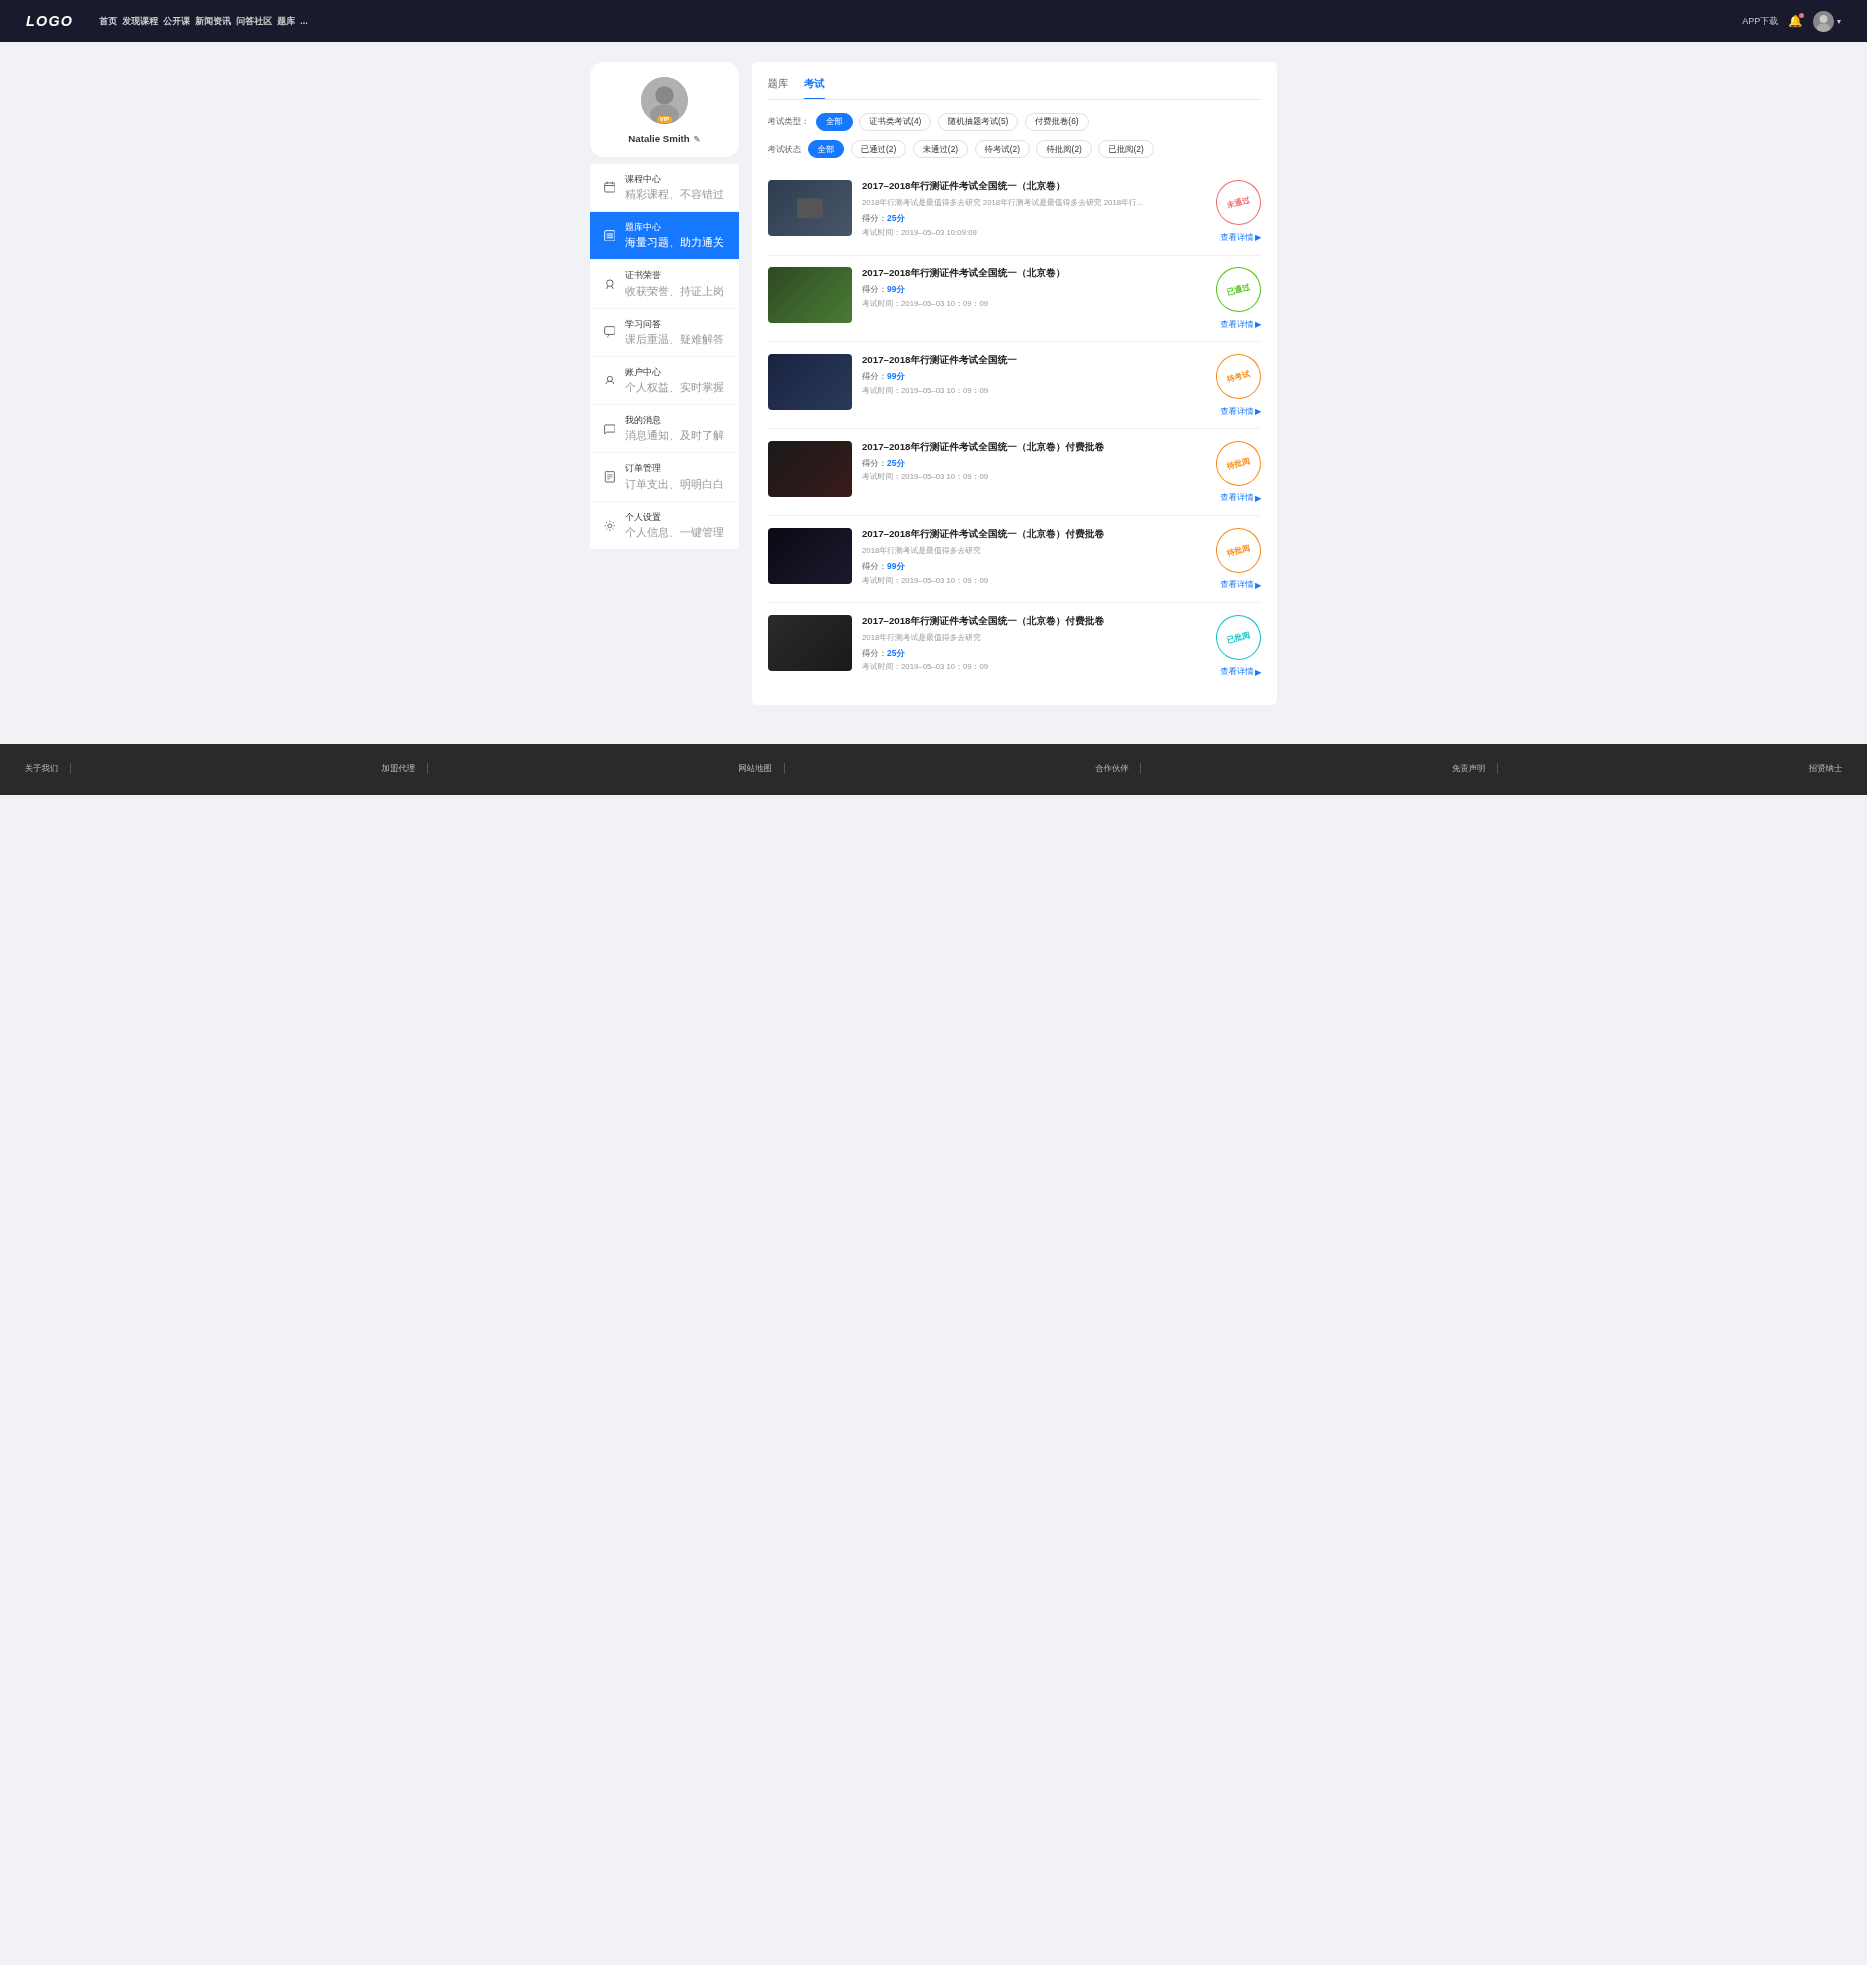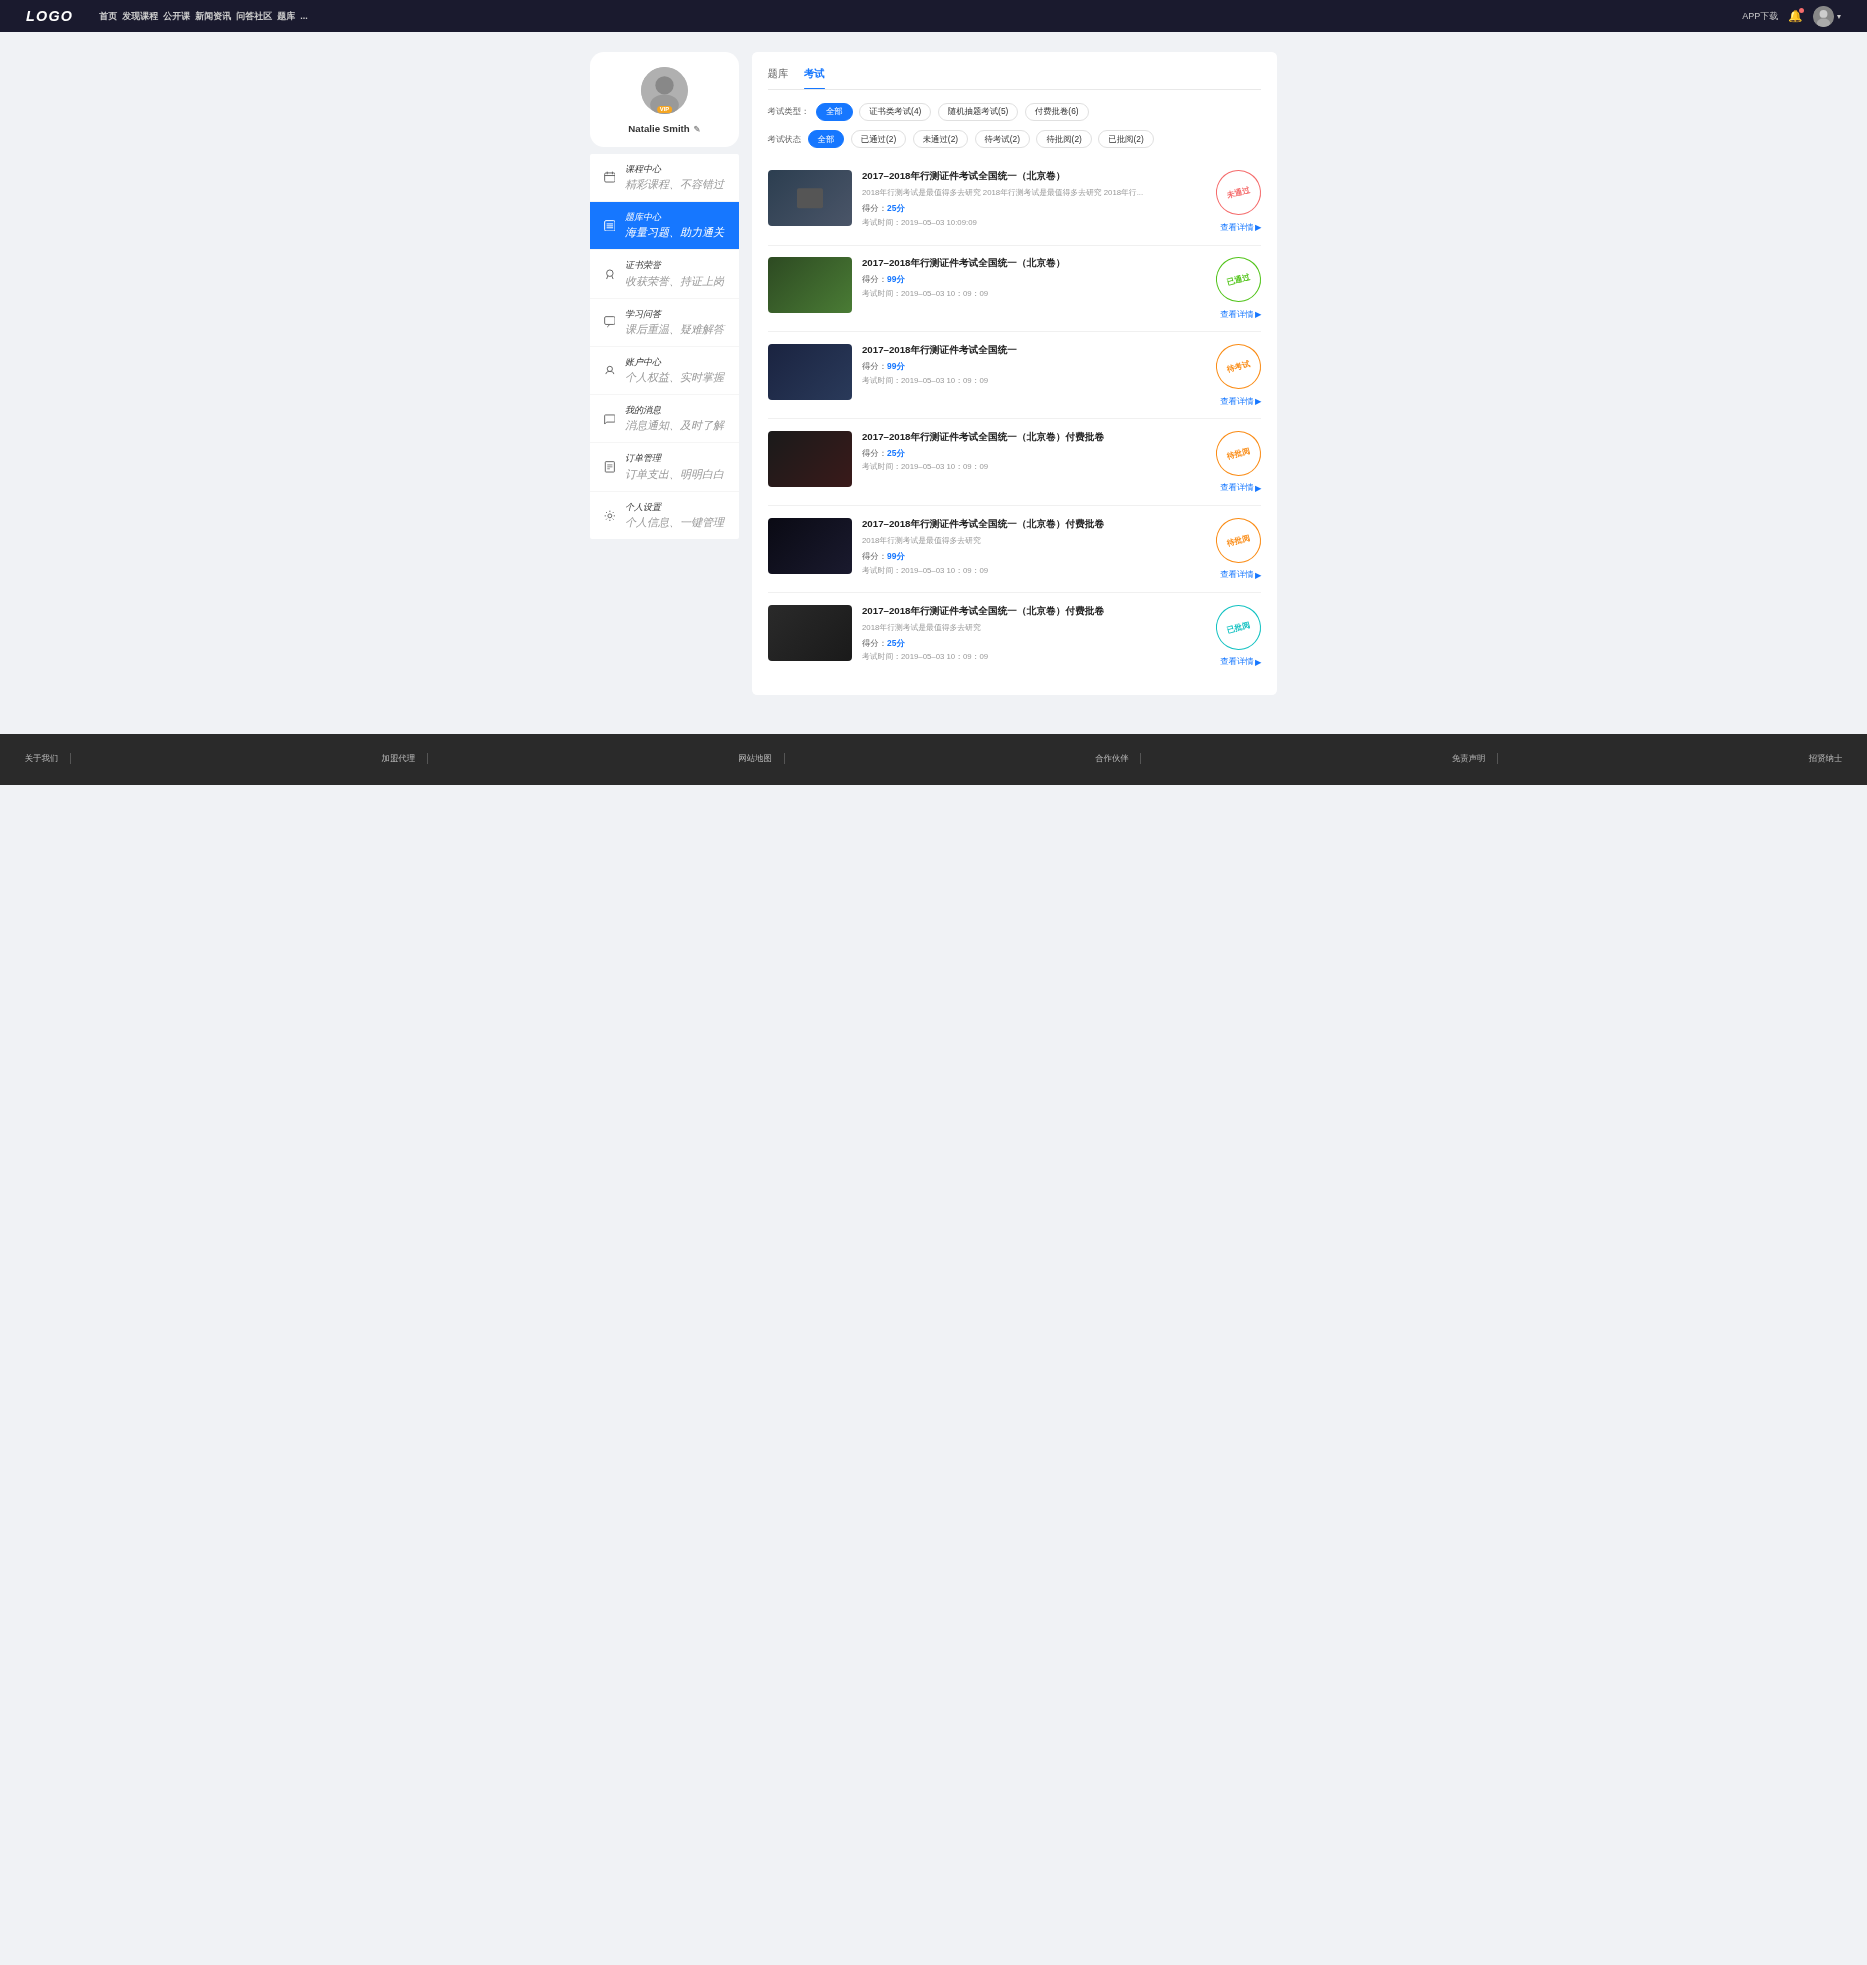--- a/index.html
+++ b/index.html
@@ -4,21 +4,21 @@
   <style>
     * { box-sizing: border-box; margin: 0; padding: 0; }
     body { font-family: "PingFang SC", "Microsoft YaHei", sans-serif; background: #f0f2f5; min-height: 100vh; }
 
     
     .navbar {
       background: #1a1a2e;
       display: flex;
       align-items: center;
       padding: 0 26px;
-      height: 32px;
+      height: 42px;
       position: sticky;
       top: 0;
       z-index: 100;
     }
     .navbar-logo {
       color: #fff;
       font-size: 14.3px;
       font-weight: 900;
       letter-spacing: 1.3px;
       margin-right: 26px;
@@ -139,21 +139,20 @@
     }
     .profile-edit-icon {
       color: #999;
       font-size: 8.4px;
       cursor: pointer;
     }
     .sidebar-nav {
       background: #fff;
       border-radius: 2px;
       overflow: hidden;
-      font-style: italic;
     }
     .sidebar-item {
       display: flex;
       align-items: center;
       gap: 7.8px;
       padding: 9px 11.7px;
       cursor: pointer;
       border-bottom: 0.6px solid #f5f5f5;
       transition: background 0.2s;
     }

